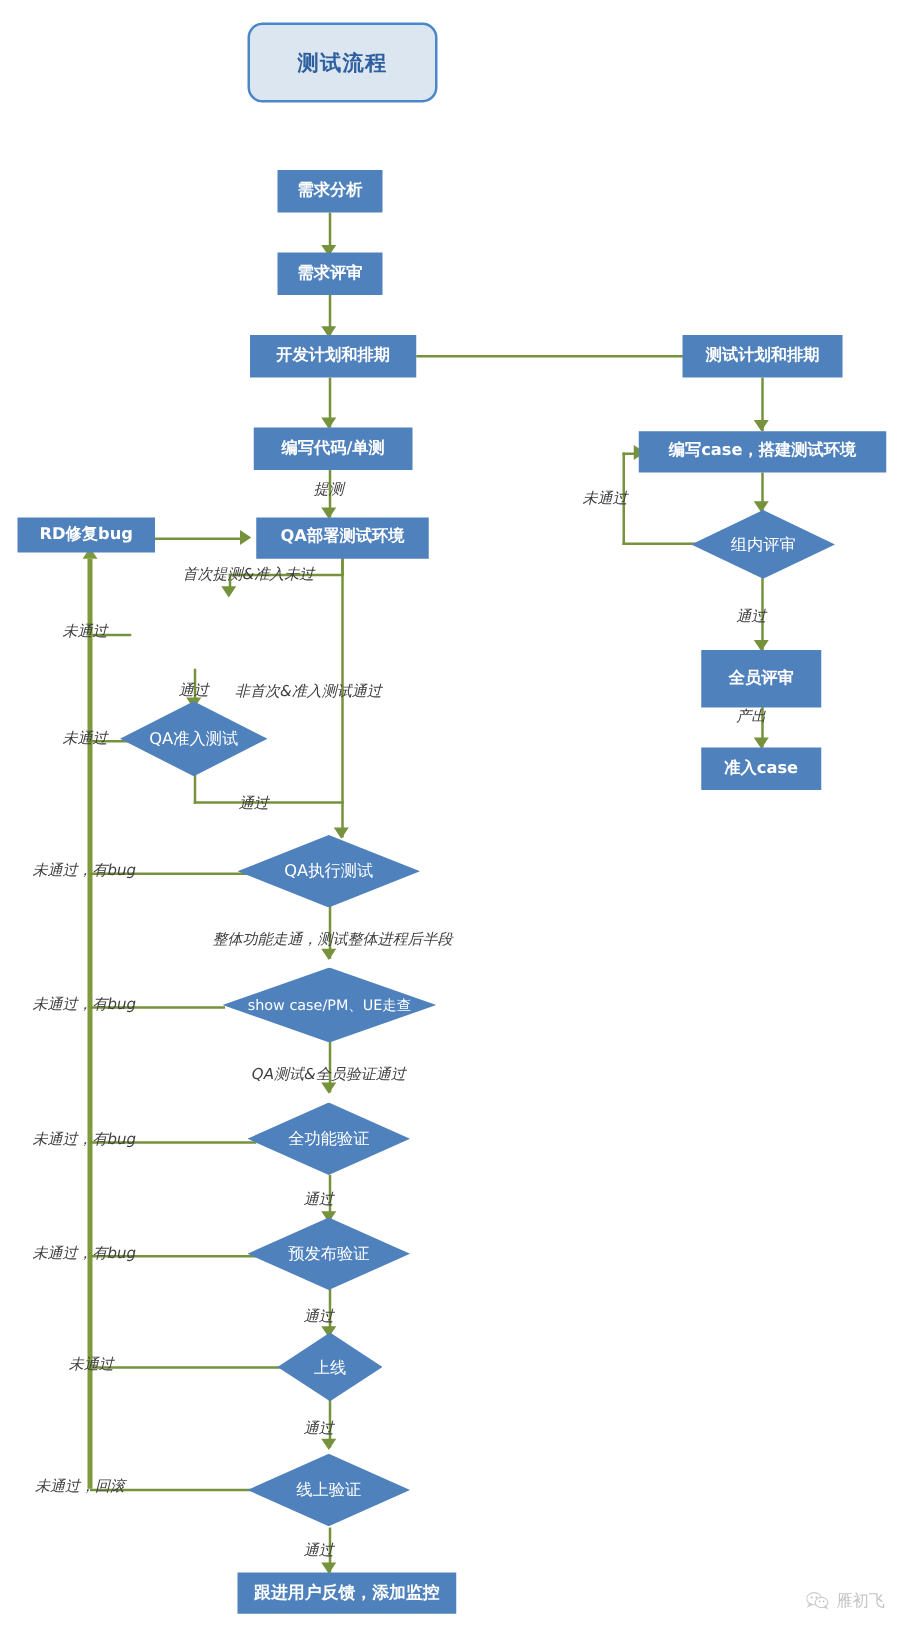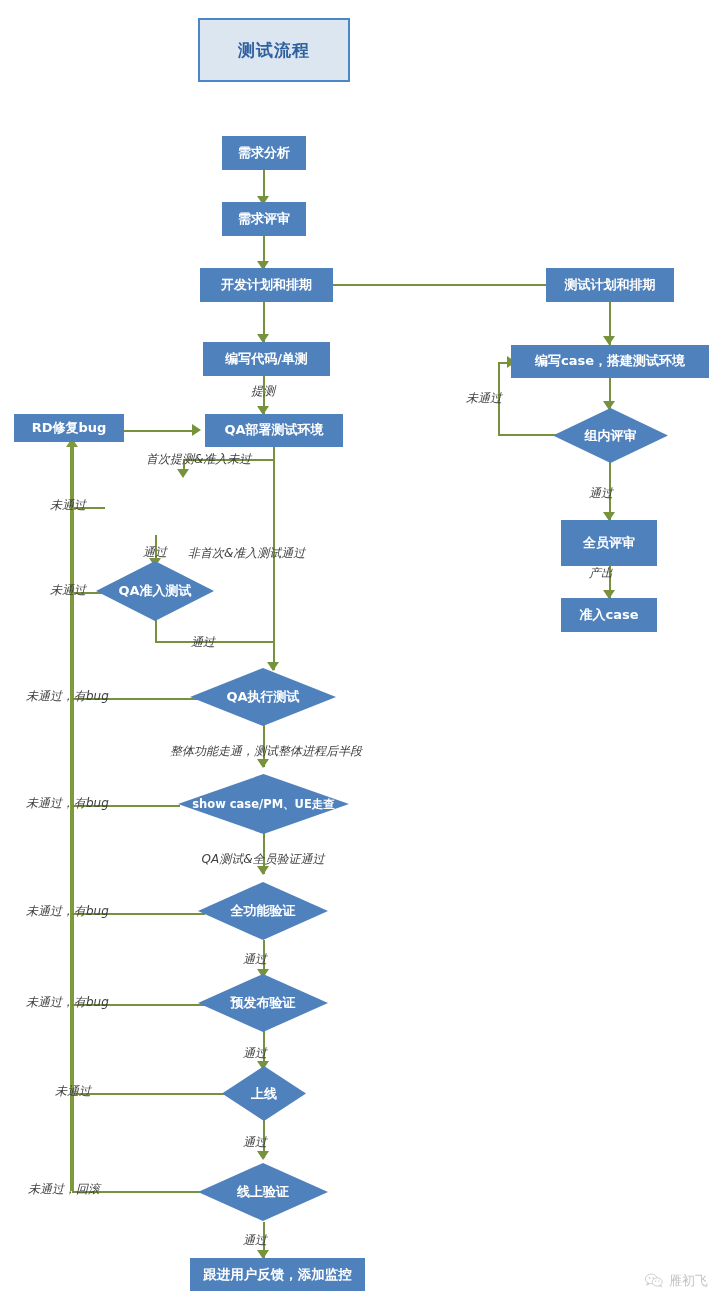--- a/index.html
+++ b/index.html
@@ -15,21 +15,21 @@
     overflow:hidden;
   }
   
   .title-box{
     position:absolute;
     left:198px; top:18px;
     width:152px; height:64px;
     box-sizing:border-box;
     background:#dce6f1;
     border:2px solid #4a86c8;
-    border-radius:0;
+    border-radius:12px;
     display:flex;align-items:center;justify-content:center;
     color:#2e5f9e;
     font-weight:bold;
     font-size:17px;
     letter-spacing:1px;
   }
   
   .node{
     position:absolute;
     box-sizing:border-box;
@@ -52,21 +52,21 @@
     position:absolute;
     left:0;top:0;width:100%;height:100%;
     background:#4f81bd;
     -webkit-clip-path:polygon(50% 0,100% 50%,50% 100%,0 50%);
     clip-path:polygon(50% 0,100% 50%,50% 100%,0 50%);
   }
   .diamond .dtext{
     position:absolute;
     left:0;top:0;width:100%;height:100%;
     display:flex;align-items:center;justify-content:center;
-    color:#fff;font-weight:bold;font-size:13px;
+    color:#fff;font-weight:normal;font-size:13px;
     white-space:nowrap;
     z-index:2;
   }
   .diamond .dtext.small{font-size:11.5px;}
   
   .ln{
     position:absolute;
     background:#76923c;
     z-index:1;
   }

